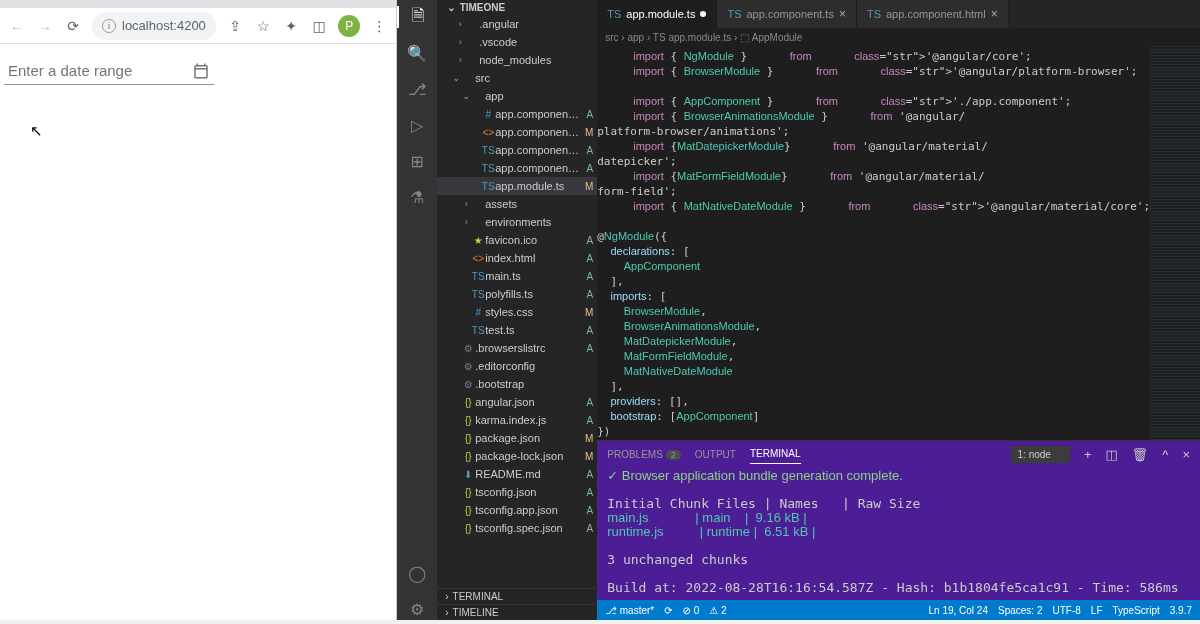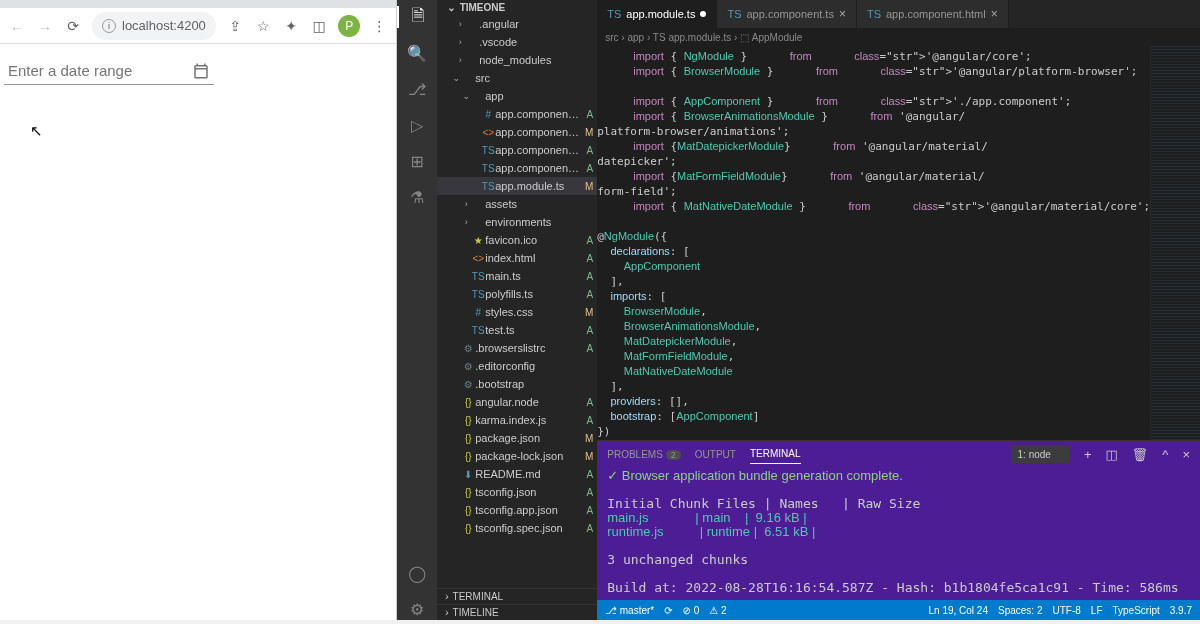--- a/index.html
+++ b/index.html
@@ -253,21 +253,21 @@
         </div>
         <div class="node" style="padding-left: 14px;">
           <span class="chv"></span>
           <span class="fic cfg">⚙</span>
           <span class="nm">.bootstrap</span>
           <span class="git "></span>
         </div>
         <div class="node" style="padding-left: 14px;">
           <span class="chv"></span>
           <span class="fic json">{}</span>
-          <span class="nm">angular.node</span>
+          <span class="nm">angular.json</span>
           <span class="git A">A</span>
         </div>
         <div class="node" style="padding-left: 14px;">
           <span class="chv"></span>
           <span class="fic json">{}</span>
           <span class="nm">karma.index.js</span>
           <span class="git A">A</span>
         </div>
         <div class="node" style="padding-left: 14px;">
           <span class="chv"></span>

